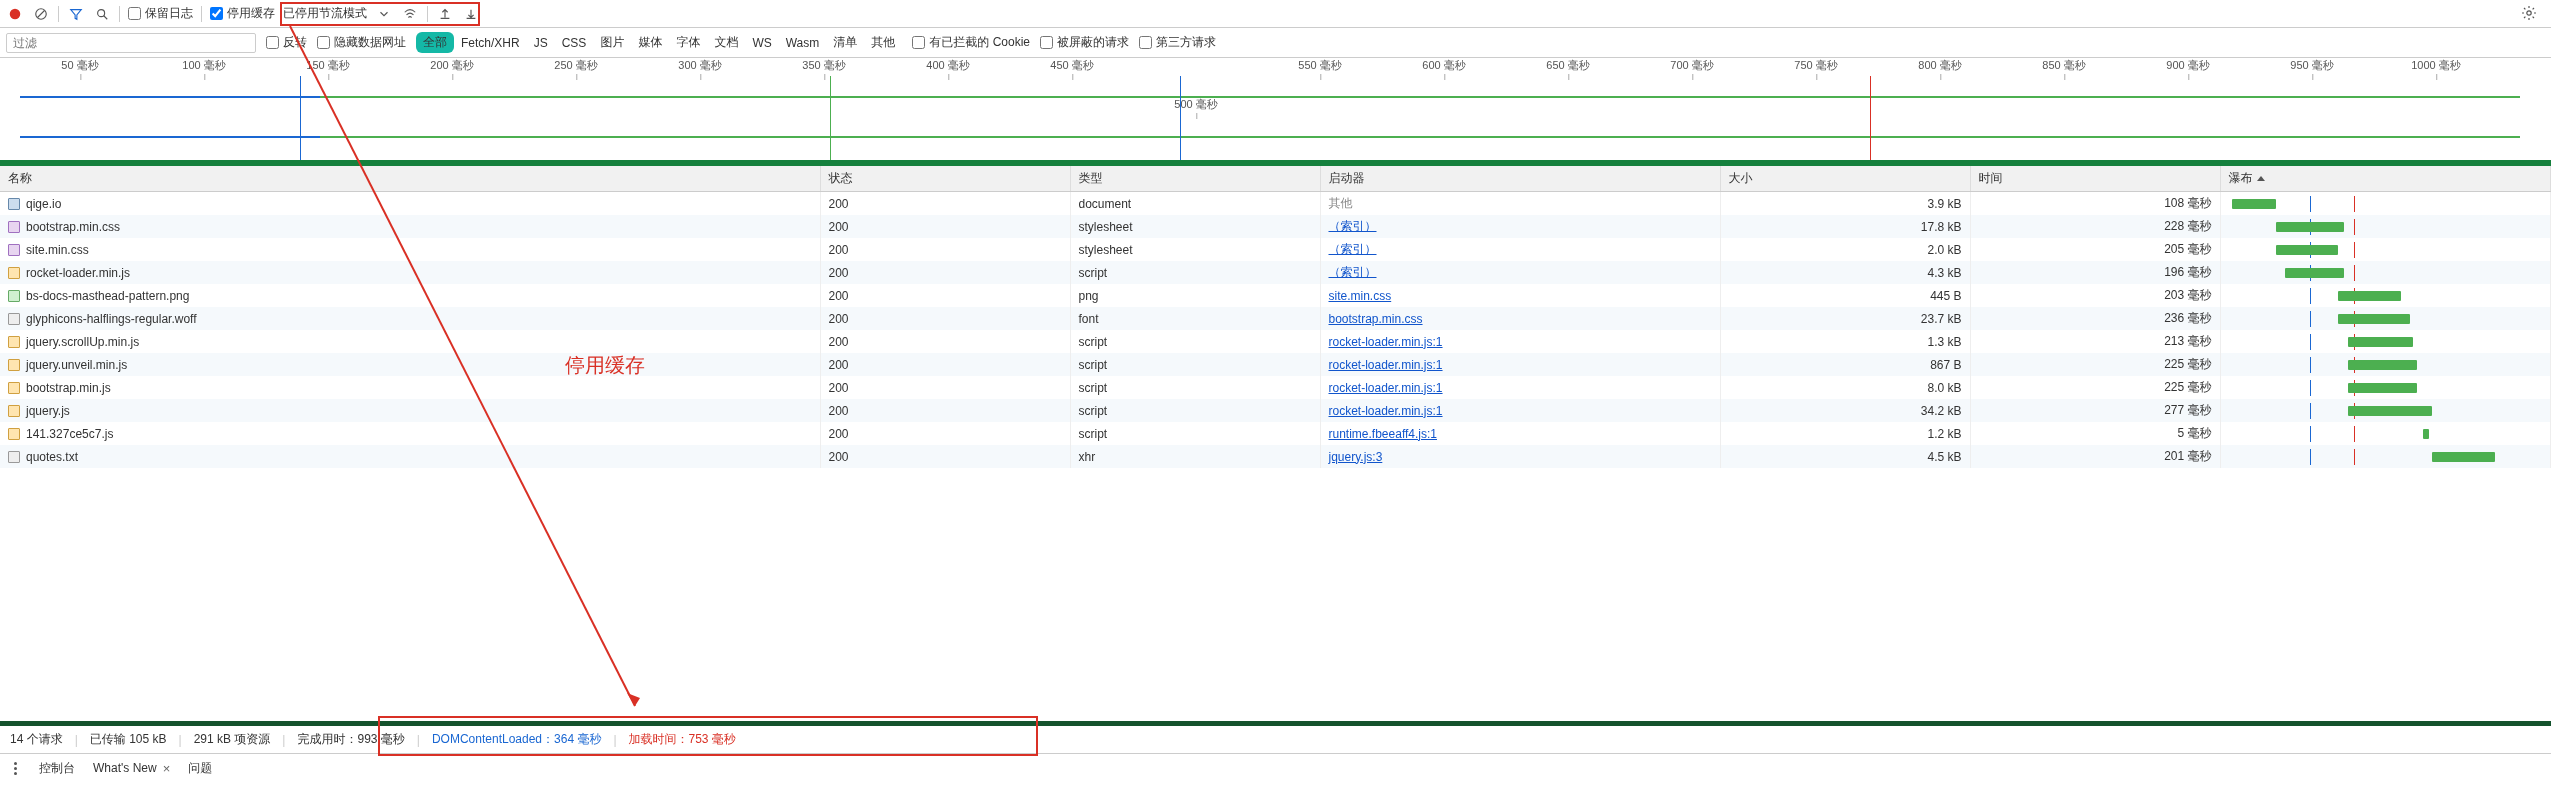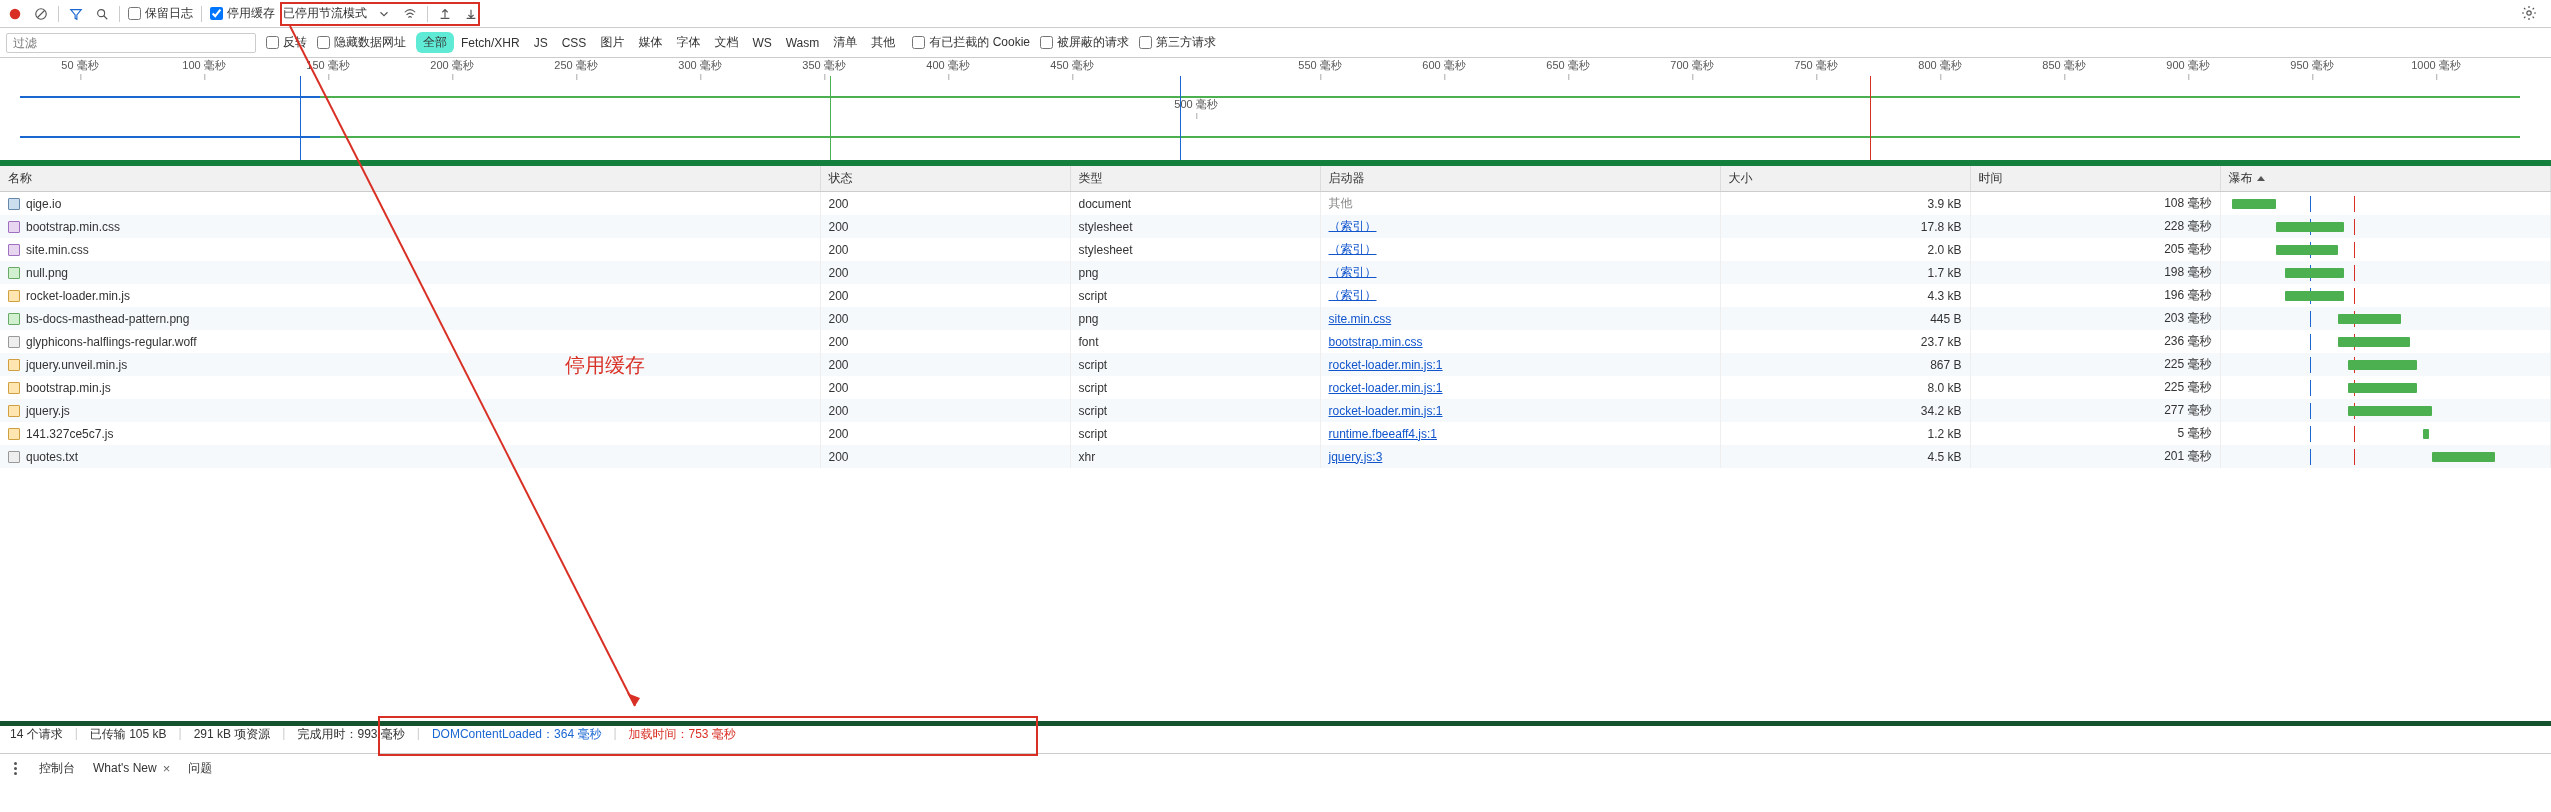--- a/index.html
+++ b/index.html
@@ -9,21 +9,21 @@
 .toolbar .sep { width: 1px; height: 16px; background: #ccc; }
 .toolbar label { display: flex; align-items: center; gap: 4px; cursor: pointer; }
 .toolbar input[type=checkbox] { cursor: pointer; }
 .toolbar .spacer { flex: 1; }
 .gear { width: 18px; height: 18px; cursor: pointer; color: #555; margin-right: 6px; }
 .filterbar { display: flex; align-items: center; height: 30px; border-bottom: 1px solid #ccc; padding: 0 6px; gap: 10px; }
 .filterbar input.filter { width: 250px; height: 20px; border: 1px solid #ccc; padding: 0 6px; font-size: 12px; border-radius: 2px; }
 .filterbar label { display: flex; align-items: center; gap: 4px; cursor: pointer; }
 .filter-types { display: flex; align-items: center; gap: 0; }
 .filter-types span { padding: 2px 7px; cursor: pointer; border-radius: 6px; }
-.filter-types span.active { background: #5eead4; }
+.filter-types span.active { background: #14b8a6; }
 .timeline { height: 108px; border-bottom: 6px solid #15803d; position: relative; overflow: hidden; }
 .timeline .ticks { position: relative; height: 18px; }
 .timeline .tick { position: absolute; top: 0; font-size: 11px; color: #555; transform: translateX(-50%); }
 .timeline .tick::before { content: ''; position: absolute; left: 50%; top: 16px; width: 1px; height: 6px; background: #aaa; }
 .timeline .bars-area { position: relative; height: 90px; }
 .timeline .hline { position: absolute; left: 0; right: 0; height: 2px; }
 .timeline .vline { position: absolute; top: 0; bottom: 0; width: 1px; }
 .table-wrap { height: 560px; overflow-y: scroll; border-bottom: 5px solid #14532d; position: relative; }
 .net-table { width: 100%; border-collapse: collapse; table-layout: fixed; }
 .net-table th { text-align: left; font-weight: normal; padding: 4px 8px; border-right: 1px solid #ddd; border-bottom: 1px solid #ccc; background: #f1f1f1; position: sticky; top: 0; height: 22px; }
@@ -43,21 +43,21 @@
 .fi-css { background: #e8d5f0; border-color: #a070c0; }
 .fi-img { background: #d0f0d0; border-color: #6a6; }
 .fi-js { background: #ffe5b0; border-color: #d0a040; }
 .fi-txt { background: #eee; border-color: #999; }
 .initiator-link { color: #1155cc; text-decoration: underline; cursor: pointer; text-align: right; }
 .initiator-other { color: #888; }
 .waterfall-cell { position: relative; height: 16px; }
 .wf-bar { position: absolute; top: 3px; height: 10px; background: #4caf50; border-radius: 1px; }
 .wf-marker { position: absolute; top: 0; bottom: 0; width: 1px; }
 .sort-ind { display: inline-block; margin-left: 4px; width: 0; height: 0; border-left: 4px solid transparent; border-right: 4px solid transparent; border-bottom: 5px solid #555; vertical-align: middle; }
-.statusbar { display: flex; align-items: flex-start; height: 28px; padding: 0 10px; gap: 12px; border-bottom: 1px solid #ccc; }
+.statusbar { display: flex; align-items: center; height: 28px; padding: 0 10px; gap: 12px; border-bottom: 1px solid #ccc; }
 .statusbar .sep2 { color: #ccc; }
 .statusbar .dcl { color: #1a67d2; }
 .statusbar .load { color: #d93025; }
 .bottombar { display: flex; align-items: center; height: 28px; padding: 0 10px; gap: 18px; }
 .bottombar .tab { display: flex; align-items: center; gap: 6px; cursor: pointer; }
 .bottombar .close-x { cursor: pointer; color: #666; font-size: 13px; }
 .kebab { display: flex; flex-direction: column; gap: 2px; cursor: pointer; padding: 4px; }
 .kebab span { width: 3px; height: 3px; background: #555; border-radius: 50%; }
 .annotation { position: absolute; pointer-events: none; }
 .anno-text { color: #d93025; font-size: 20px; font-weight: normal; }
@@ -256,35 +256,20 @@
           <td class="col-time">205 毫秒</td>
           <td class="col-waterfall">
             <div class="waterfall-cell">
               <div class="wf-marker" style="left:26%;background:#1a67d2"></div>
               <div class="wf-marker" style="left:40%;background:#d93025"></div>
               <div class="wf-bar" style="left:15%;width:20%"></div>
             </div>
           </td>
         </tr>
         <tr>
-          <td class="col-name"><span class="file-icon fi-img"></span><span>null.png</span></td>
-          <td class="col-status">200</td>
-          <td class="col-type">png</td>
-          <td class="col-initiator"><span class="initiator-link">（索引）</span></td>
-          <td class="col-size">1.7 kB</td>
-          <td class="col-time">198 毫秒</td>
-          <td class="col-waterfall">
-            <div class="waterfall-cell">
-              <div class="wf-marker" style="left:26%;background:#1a67d2"></div>
-              <div class="wf-marker" style="left:40%;background:#d93025"></div>
-              <div class="wf-bar" style="left:18%;width:19%"></div>
-            </div>
-          </td>
-        </tr>
-        <tr>
           <td class="col-name"><span class="file-icon fi-js"></span><span>rocket-loader.min.js</span></td>
           <td class="col-status">200</td>
           <td class="col-type">script</td>
           <td class="col-initiator"><span class="initiator-link">（索引）</span></td>
           <td class="col-size">4.3 kB</td>
           <td class="col-time">196 毫秒</td>
           <td class="col-waterfall">
             <div class="waterfall-cell">
               <div class="wf-marker" style="left:26%;background:#1a67d2"></div>
               <div class="wf-marker" style="left:40%;background:#d93025"></div>
@@ -312,20 +297,35 @@
           <td class="col-status">200</td>
           <td class="col-type">font</td>
           <td class="col-initiator"><span class="initiator-link">bootstrap.min.css</span></td>
           <td class="col-size">23.7 kB</td>
           <td class="col-time">236 毫秒</td>
           <td class="col-waterfall">
             <div class="waterfall-cell">
               <div class="wf-marker" style="left:26%;background:#1a67d2"></div>
               <div class="wf-marker" style="left:40%;background:#d93025"></div>
               <div class="wf-bar" style="left:35%;width:23%"></div>
+            </div>
+          </td>
+        </tr>
+        <tr>
+          <td class="col-name"><span class="file-icon fi-js"></span><span>jquery.scrollUp.min.js</span></td>
+          <td class="col-status">200</td>
+          <td class="col-type">script</td>
+          <td class="col-initiator"><span class="initiator-link">rocket-loader.min.js:1</span></td>
+          <td class="col-size">1.3 kB</td>
+          <td class="col-time">213 毫秒</td>
+          <td class="col-waterfall">
+            <div class="waterfall-cell">
+              <div class="wf-marker" style="left:26%;background:#1a67d2"></div>
+              <div class="wf-marker" style="left:40%;background:#d93025"></div>
+              <div class="wf-bar" style="left:38%;width:21%"></div>
             </div>
           </td>
         </tr>
         <tr>
           <td class="col-name"><span class="file-icon fi-js"></span><span>jquery.unveil.min.js</span></td>
           <td class="col-status">200</td>
           <td class="col-type">script</td>
           <td class="col-initiator"><span class="initiator-link">rocket-loader.min.js:1</span></td>
           <td class="col-size">867 B</td>
           <td class="col-time">225 毫秒</td>

